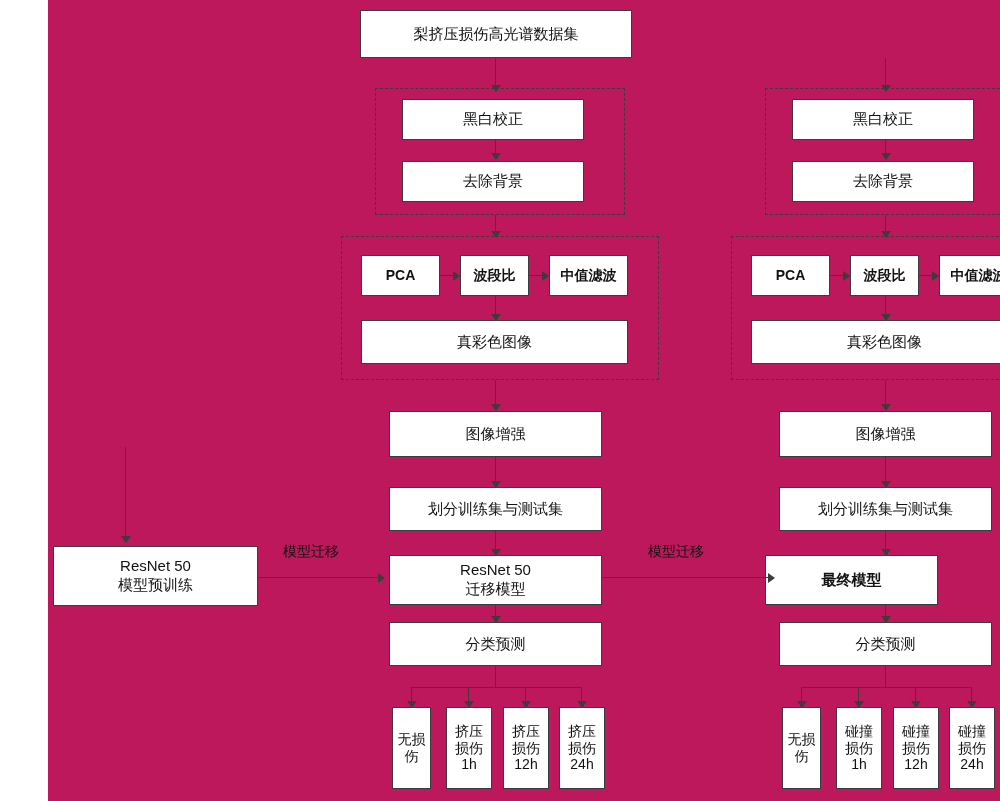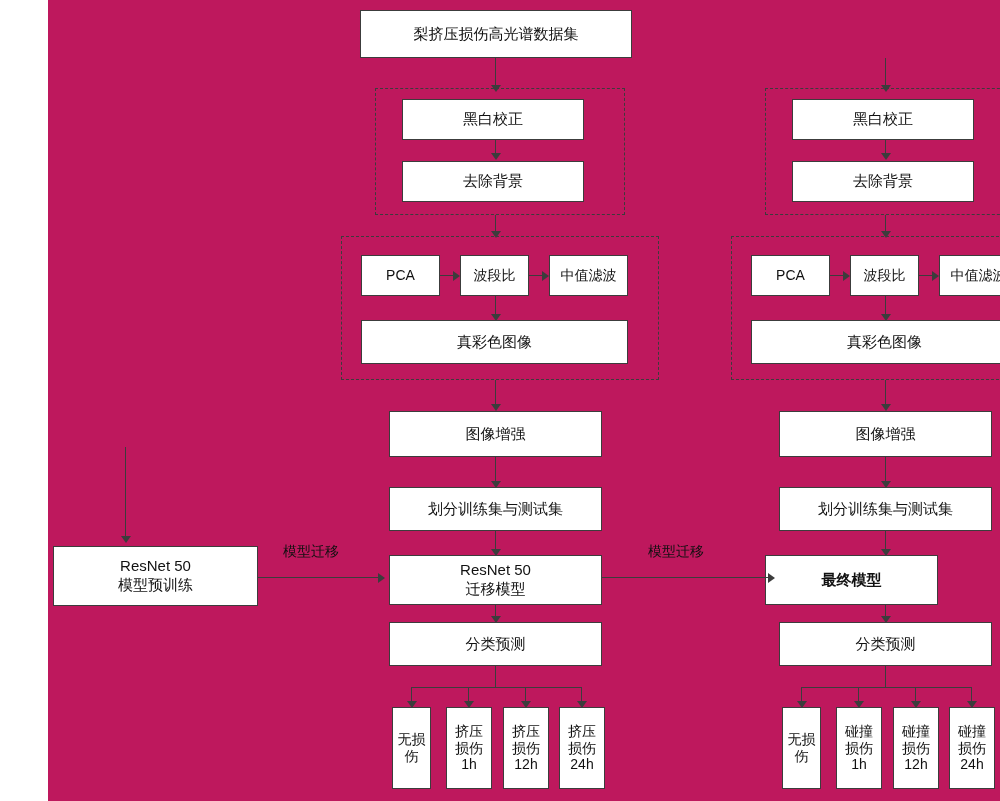--- a/index.html
+++ b/index.html
@@ -28,20 +28,21 @@
     align-items: center;
     justify-content: center;
     text-align: center;
     font-size: 15px;
     line-height: 1.25;
     color: #111111;
     padding: 2px 4px;
   }
   .box.small {
     font-size: 14px;
+    font-weight: bold;
   }
   .box.leaf {
     font-size: 14px;
     line-height: 1.2;
   }
   .dashed {
     position: absolute;
     box-sizing: border-box;
     border: 1.3px dashed #3c3c3c;
     background: transparent;

